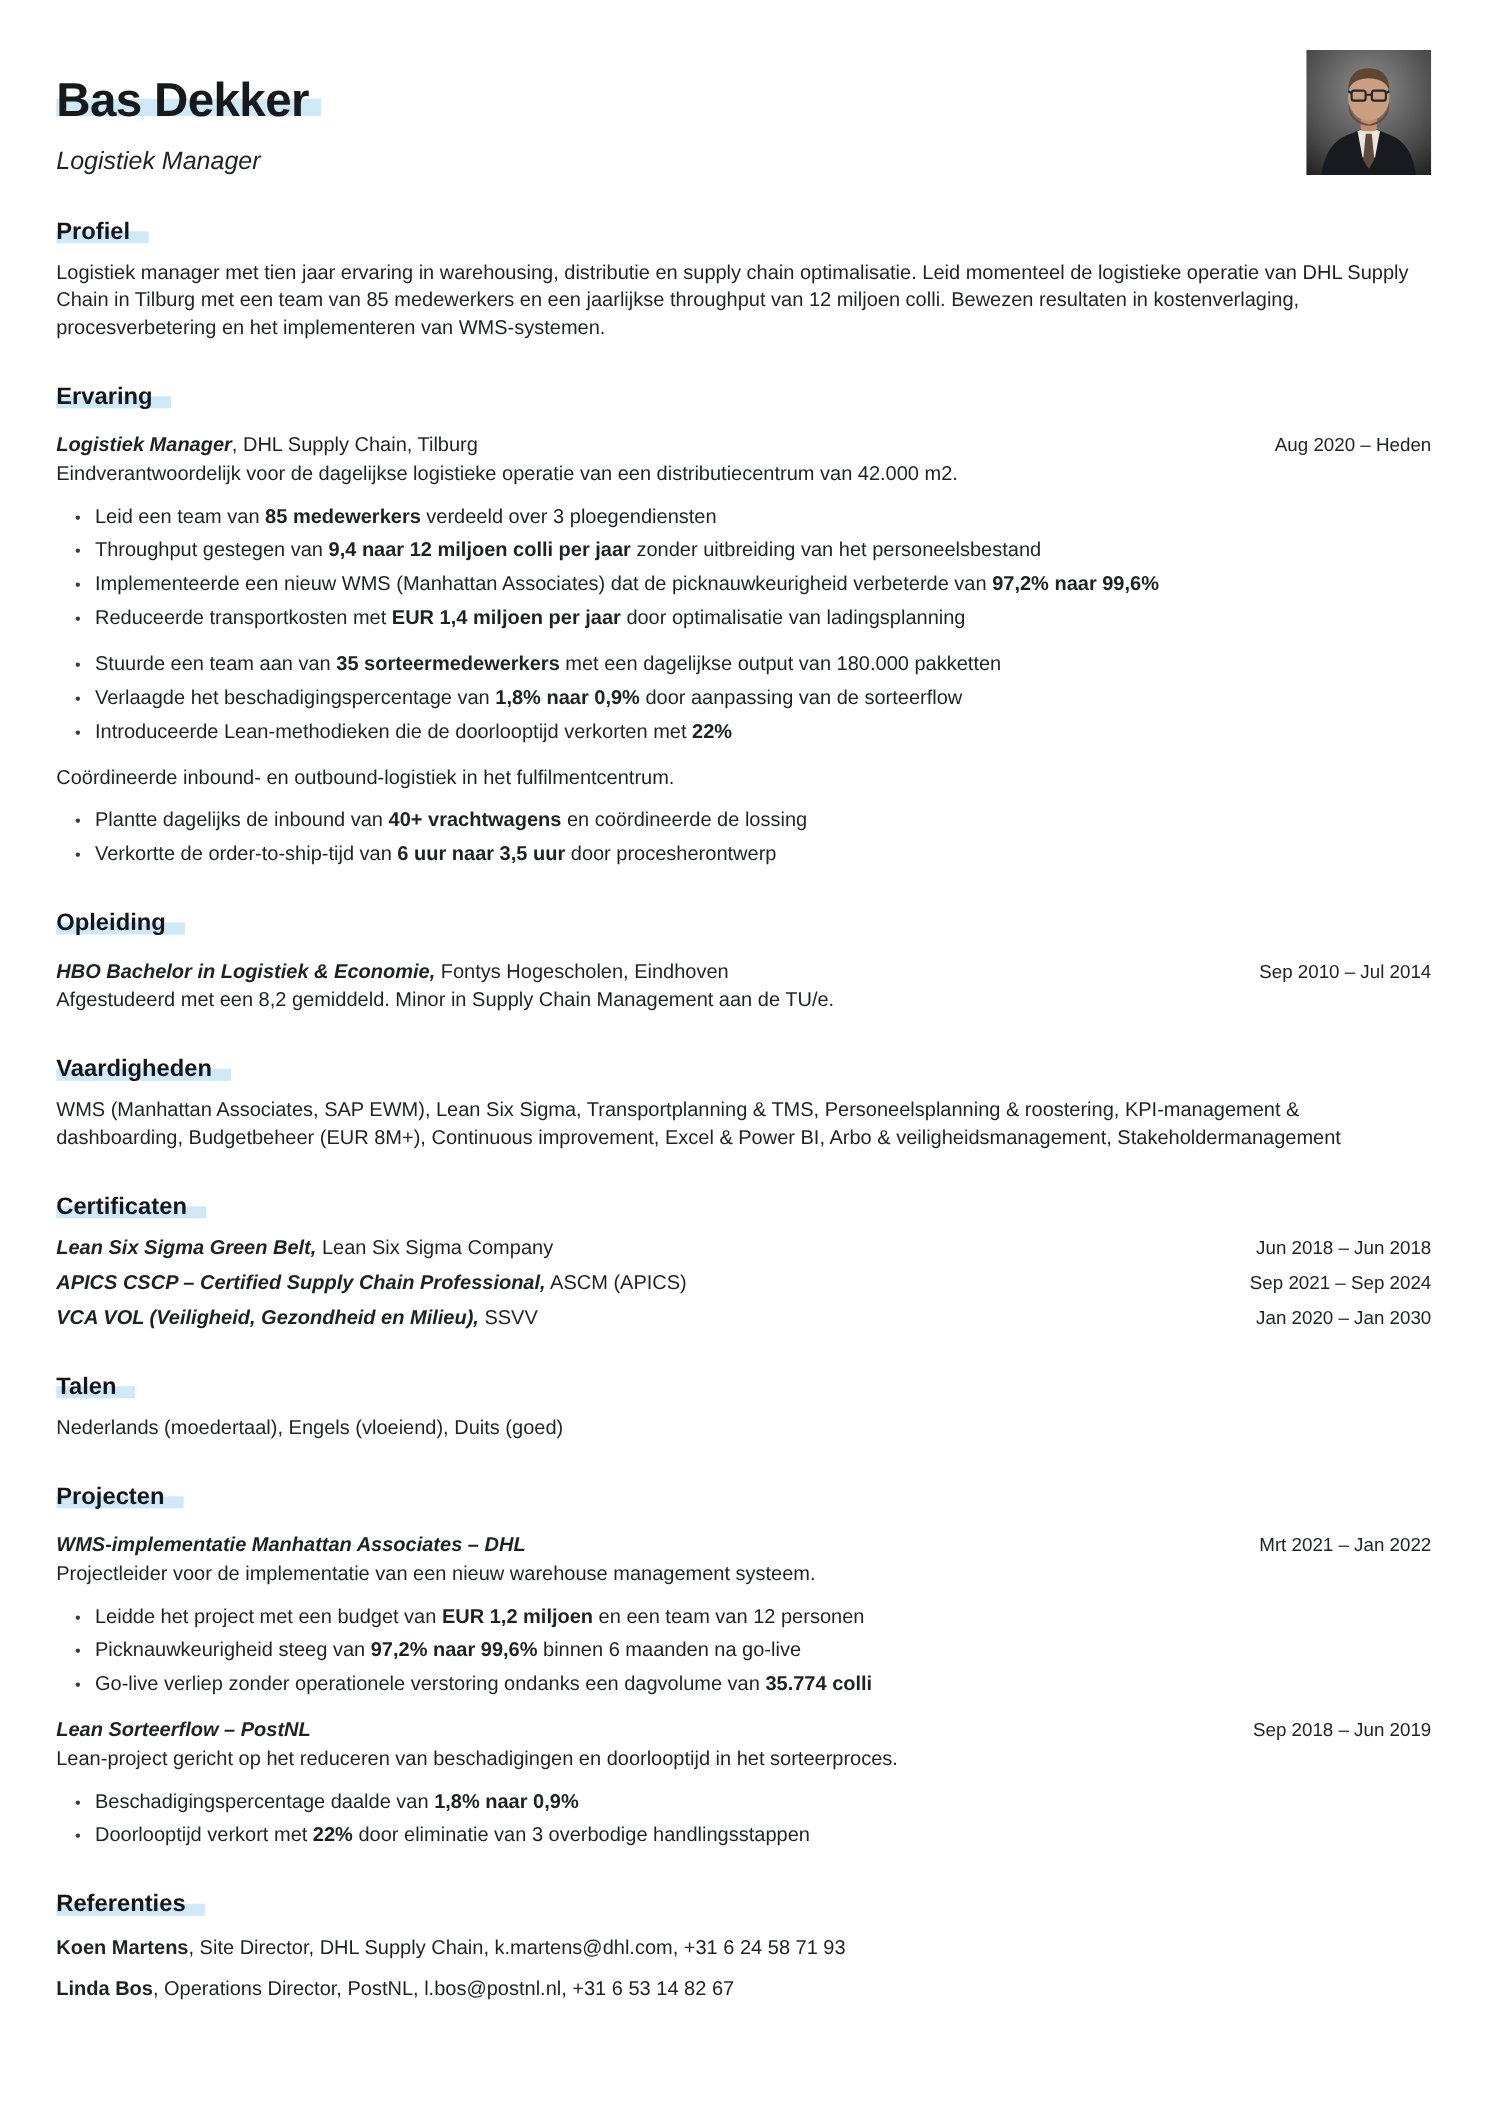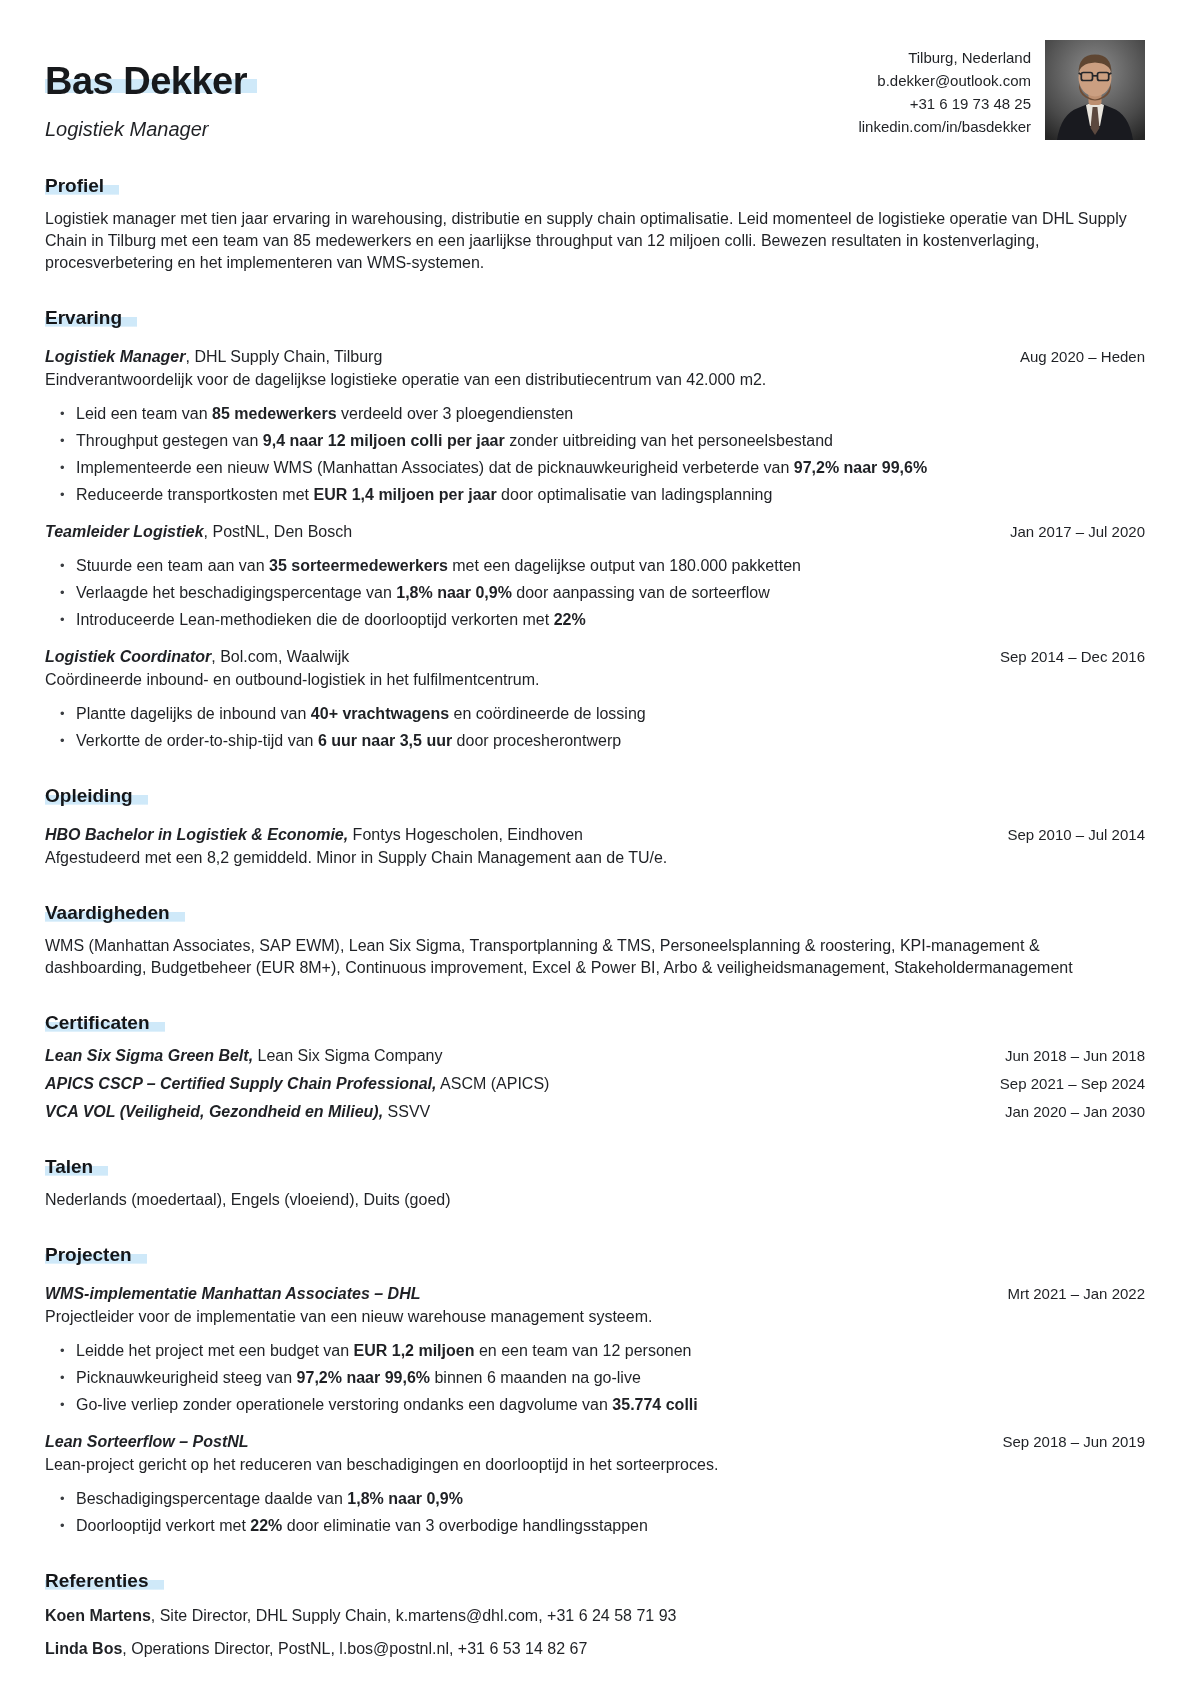--- a/index.html
+++ b/index.html
@@ -56,26 +56,20 @@
 </style>
 </head>
 <body>
 
 <div class="header">
   <div class="name-block">
     <h1><span class="name">Bas Dekker</span></h1>
     <div class="job-title">Logistiek Manager</div>
   </div>
   <div class="header-right">
-    <div class="contact">
-      <div>Tilburg, Nederland</div>
-      <div>b.dekker@outlook.com</div>
-      <div>+31 6 19 73 48 25</div>
-      <div>linkedin.com/in/basdekker</div>
-    </div>
     <svg class="photo" viewBox="0 0 100 100" xmlns="http://www.w3.org/2000/svg">
       <defs>
         <radialGradient id="pbg" cx="50%" cy="32%" r="80%">
           <stop offset="0%" stop-color="#8d8d8d"></stop>
           <stop offset="70%" stop-color="#4a4a4a"></stop>
           <stop offset="100%" stop-color="#262626"></stop>
         </radialGradient>
       </defs>
       <rect width="100" height="100" fill="url(#pbg)"></rect>
       <path d="M12 100 Q16 74 33 68 L50 61 L67 68 Q84 74 88 100 Z" fill="#191a1f"></path>
@@ -109,36 +103,28 @@
   <div class="entry-desc">Eindverantwoordelijk voor de dagelijkse logistieke operatie van een distributiecentrum van 42.000 m2.</div>
   <ul class="bullets">
     <li><span>Leid een team van </span><strong>85 medewerkers</strong><span> verdeeld over 3 ploegendiensten</span></li>
     <li><span>Throughput gestegen van </span><strong>9,4 naar 12 miljoen colli per jaar</strong><span> zonder uitbreiding van het personeelsbestand</span></li>
     <li><span>Implementeerde een nieuw WMS (Manhattan Associates) dat de picknauwkeurigheid verbeterde van </span><strong>97,2% naar 99,6%</strong><span></span></li>
     <li><span>Reduceerde transportkosten met </span><strong>EUR 1,4 miljoen per jaar</strong><span> door optimalisatie van ladingsplanning</span></li>
   </ul>
 </div>
 
 <div class="entry">
-  <div class="entry-header">
-    <div><span class="entry-title">Teamleider Logistiek</span><span>, PostNL, Den Bosch</span></div>
-    <span class="entry-date">Jan 2017 – Jul 2020</span>
-  </div>
   <ul class="bullets">
     <li><span>Stuurde een team aan van </span><strong>35 sorteermedewerkers</strong><span> met een dagelijkse output van 180.000 pakketten</span></li>
     <li><span>Verlaagde het beschadigingspercentage van </span><strong>1,8% naar 0,9%</strong><span> door aanpassing van de sorteerflow</span></li>
     <li><span>Introduceerde Lean-methodieken die de doorlooptijd verkorten met </span><strong>22%</strong><span></span></li>
   </ul>
 </div>
 
 <div class="entry">
-  <div class="entry-header">
-    <div><span class="entry-title">Logistiek Coordinator</span><span>, Bol.com, Waalwijk</span></div>
-    <span class="entry-date">Sep 2014 – Dec 2016</span>
-  </div>
   <div class="entry-desc">Coördineerde inbound- en outbound-logistiek in het fulfilmentcentrum.</div>
   <ul class="bullets">
     <li><span>Plantte dagelijks de inbound van </span><strong>40+ vrachtwagens</strong><span> en coördineerde de lossing</span></li>
     <li><span>Verkortte de order-to-ship-tijd van </span><strong>6 uur naar 3,5 uur</strong><span> door procesherontwerp</span></li>
   </ul>
 </div>
 
 <h2 class="sec"><span class="hl">Opleiding</span></h2>
 <div class="entry">
   <div class="entry-header">

